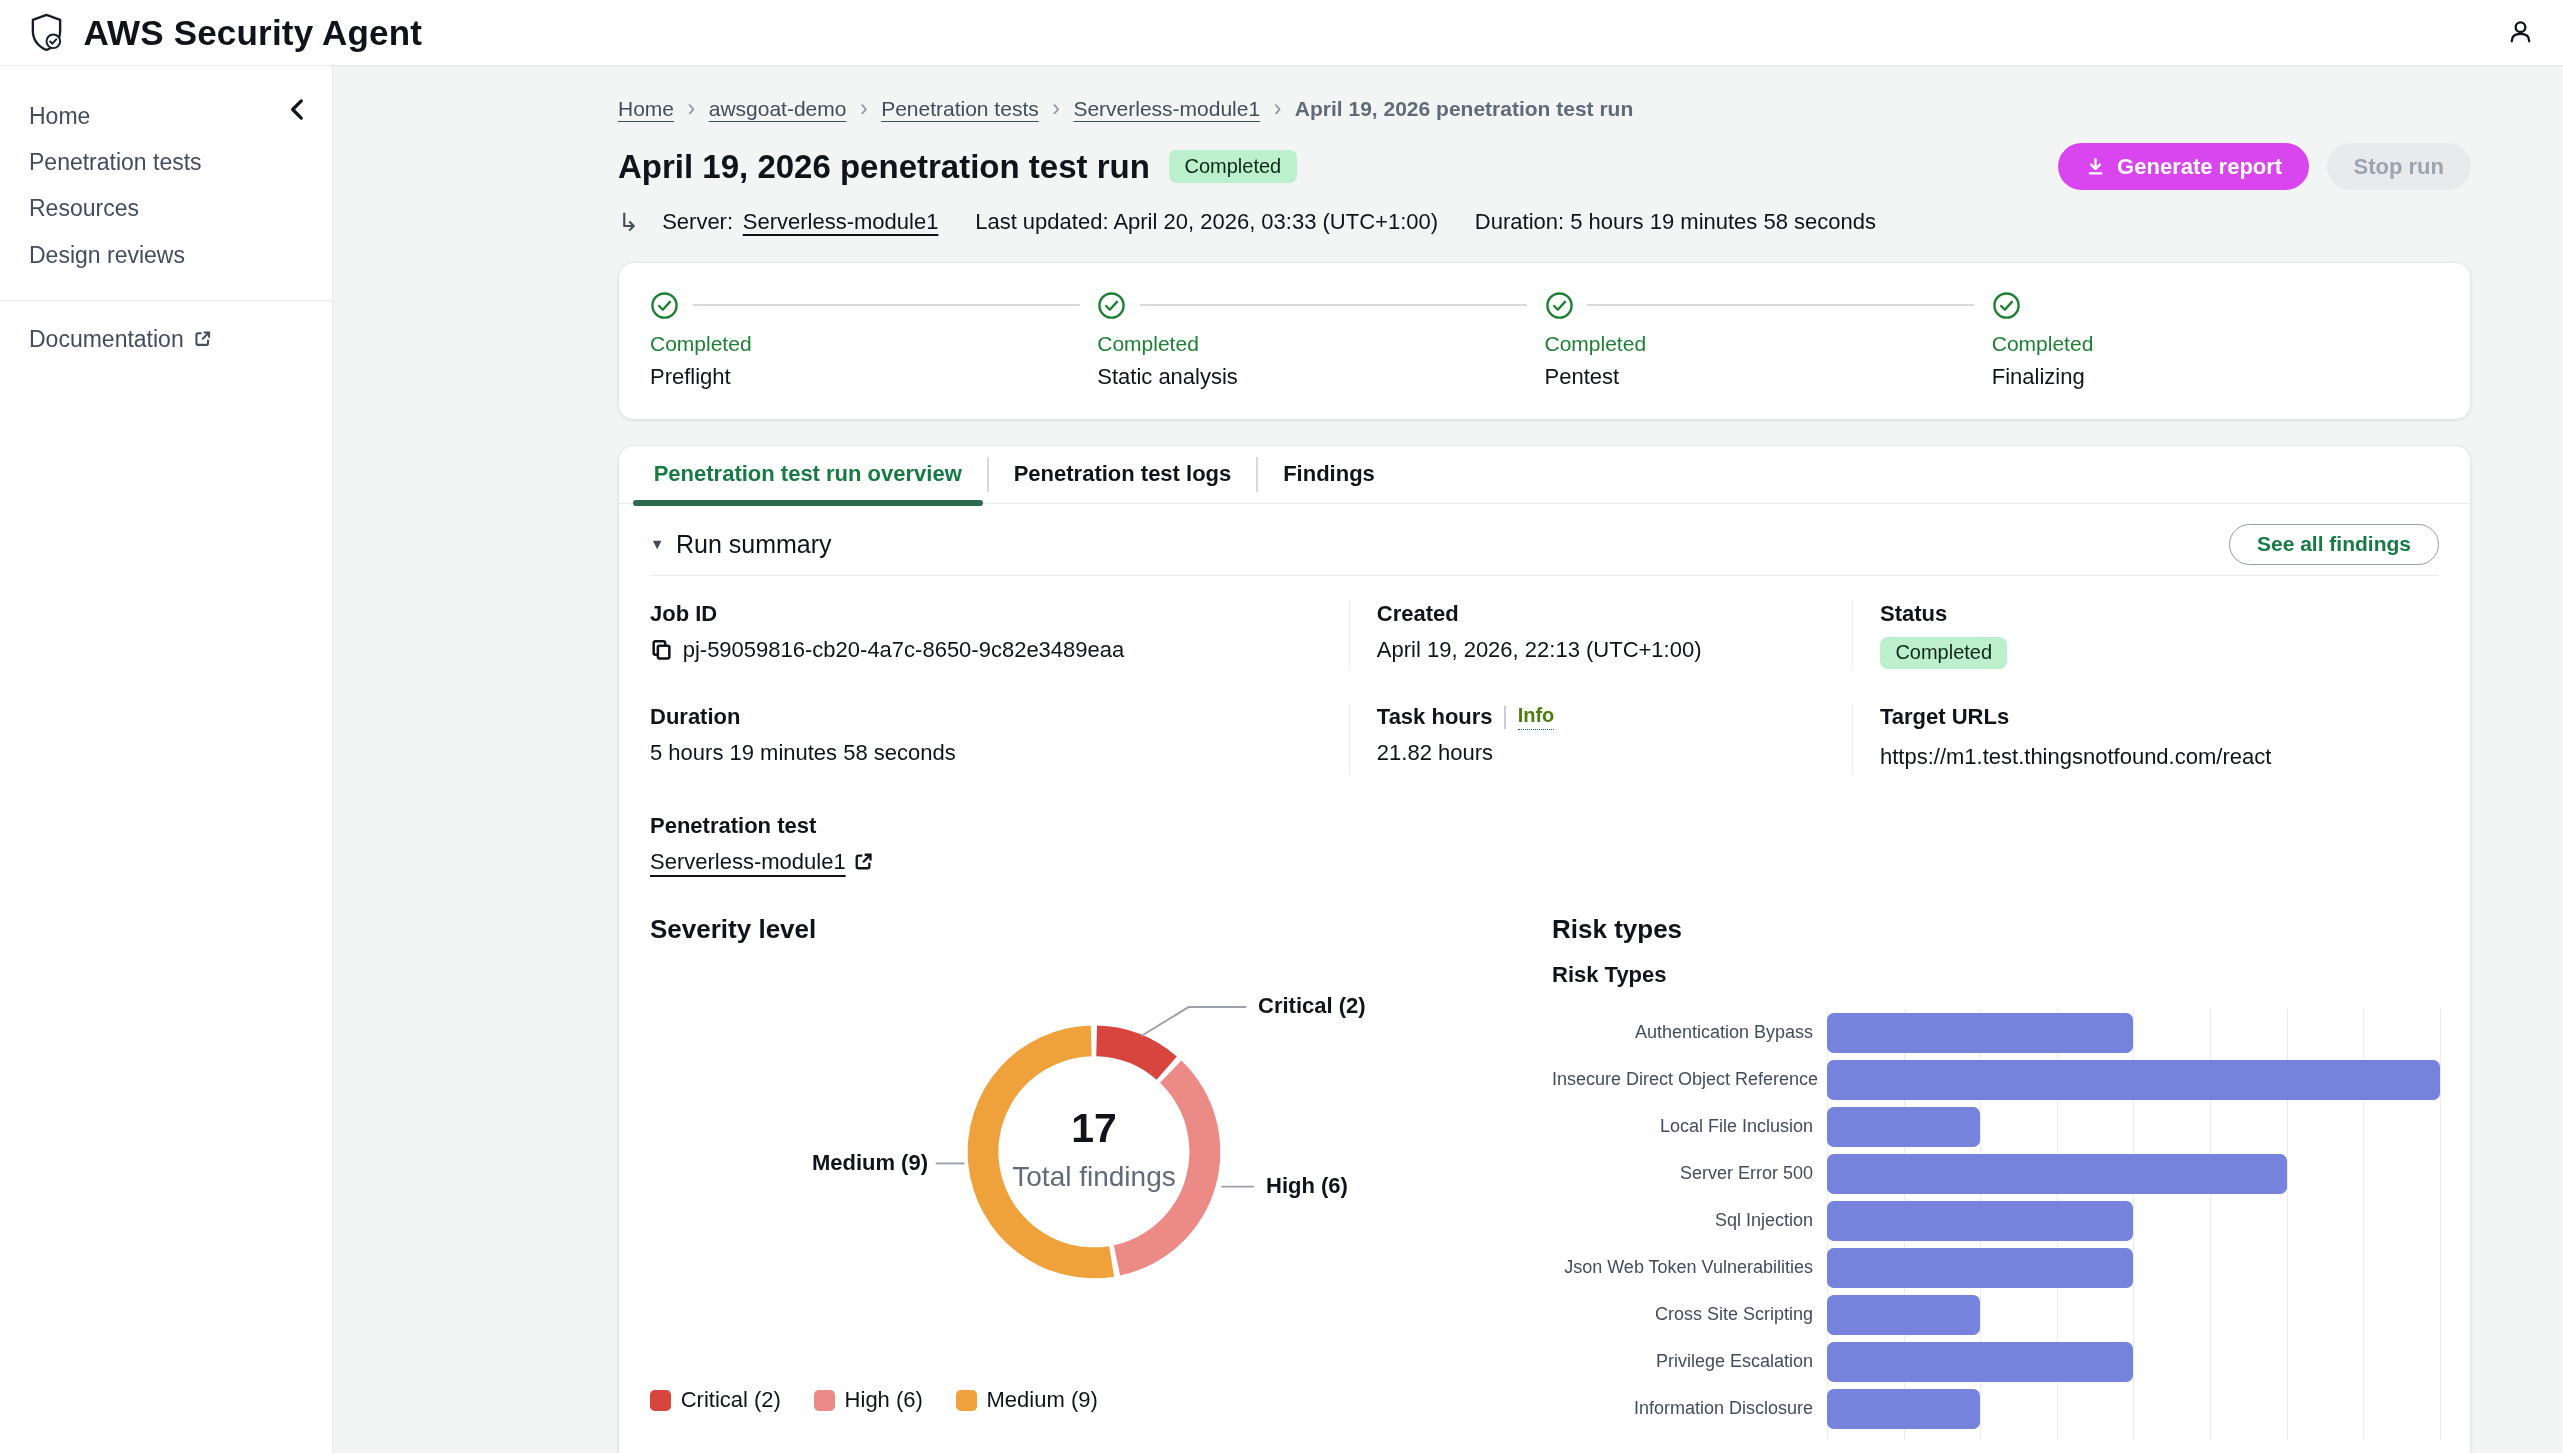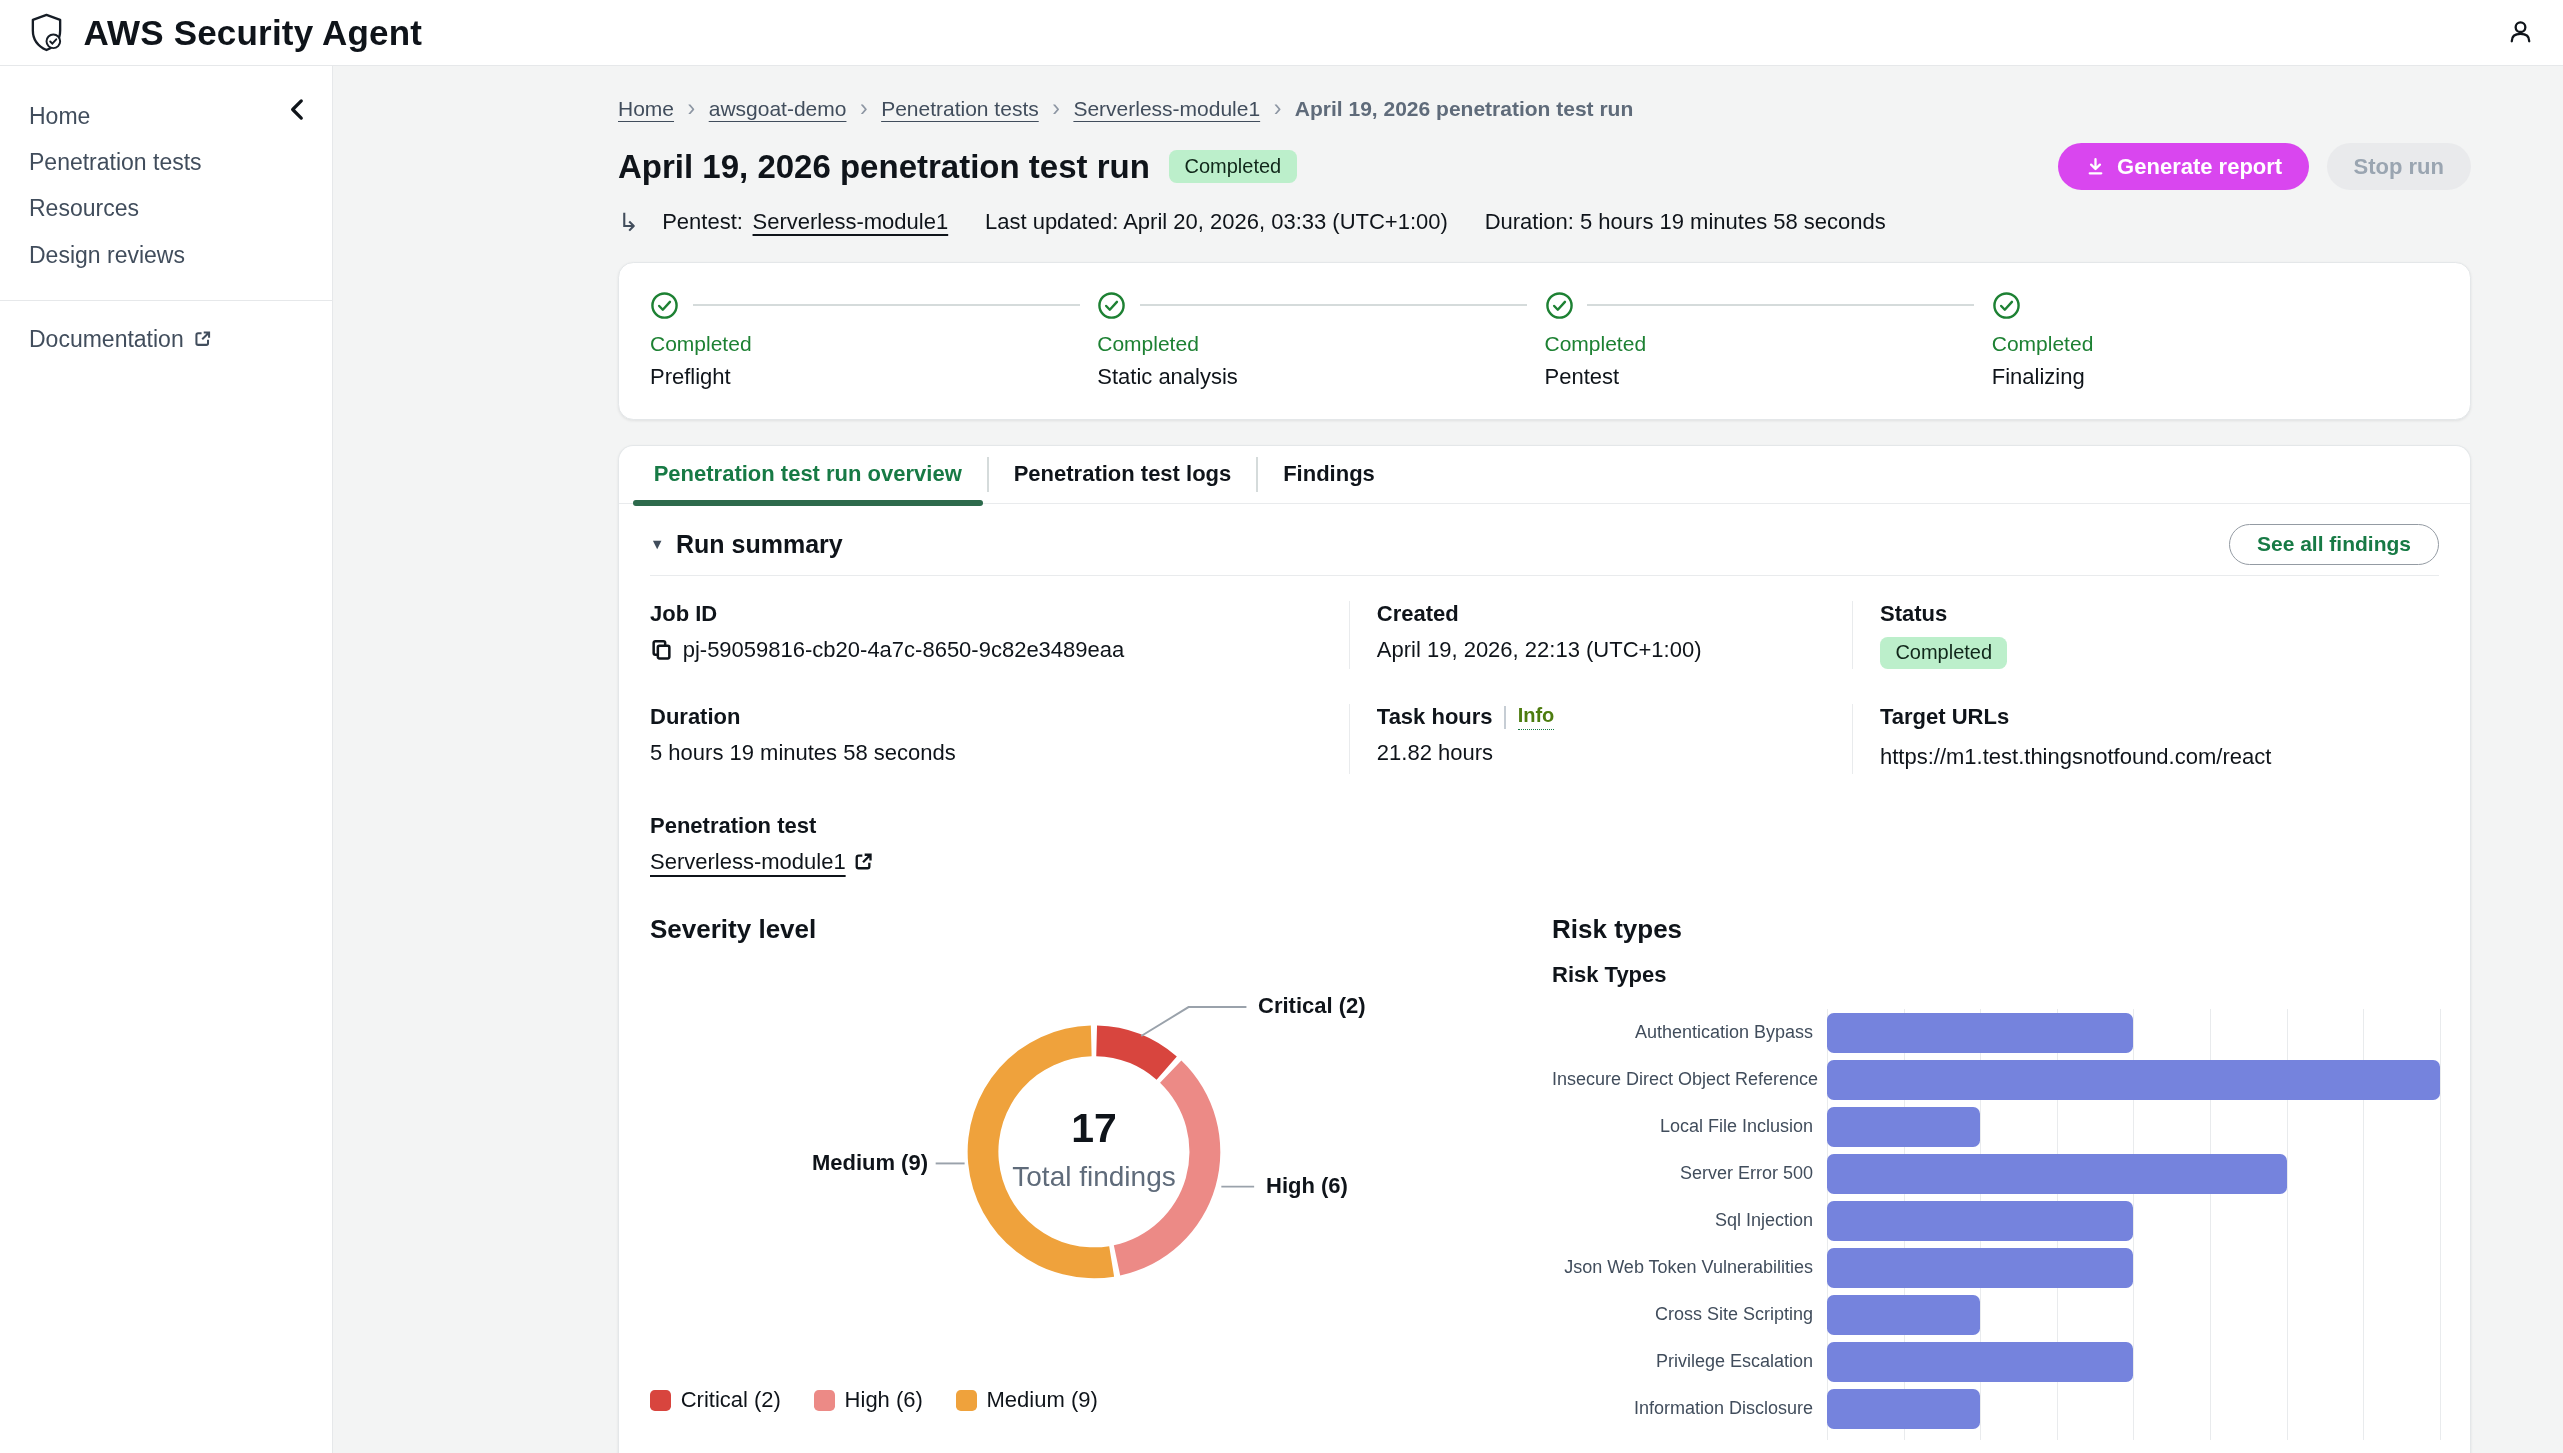--- a/index.html
+++ b/index.html
@@ -67,21 +67,21 @@
   .tab { position:relative; height:58px; display:flex; align-items:center;
     padding:0 25px; font-size:22px; font-weight:700; cursor:pointer; }
   .tab.active { color:#177a45; }
   .tab.active::after { content:""; position:absolute; left:3.9px; right:3.9px; bottom:-2.9px;
     height:5.8px; border-radius:2.9px; background:#2d6a4c; }
   .tab-sep { width:1.9px; height:35px; background:#d5dbdb; }
 
   .card-body { padding:0 31px; }
   .summary-header { display:flex; align-items:center; margin-top:17.4px; height:46px; }
   .summary-caret { font-size:14.5px; color:#414d5c; margin-right:11.6px; cursor:pointer; }
-  .summary-title { font-size:25px; font-weight:700; }
+  .summary-title { font-size:25px; font-weight:400; }
   .btn-outline { margin-left:auto; background:#fff; border:1.9px solid #949ba3;
     color:#177a45; border-radius:23px; font-size:21px; font-weight:700;
     padding:7.7px 27px; cursor:pointer; font-family:"Liberation Sans", sans-serif; }
   .summary-divider { border-top:1.9px solid #e9ebed; margin-top:7.7px; }
 
   .kv-grid { display:grid; grid-template-columns:750fr 540fr 630fr; margin-top:25px; row-gap:35px; }
   .kv-cell { padding-right:29px; }
   .kv-cell.sep { border-left:1.9px solid #e9ebed; padding-left:27px; }
   .kv-label { font-size:22px; font-weight:700; display:flex; align-items:center; }
   .kv-value { font-size:22px; margin-top:9.7px; display:flex; align-items:center; gap:9.7px; }
@@ -197,21 +197,21 @@
             <span>Generate report</span>
           </button>
           <button class="btn btn-disabled">
             <span>Stop run</span>
           </button>
         </div>
       </div>
 
       <div class="meta-row">
         <span class="meta-arrow">↳</span>
-        <span>Pentest:</span>
+        <span>Server:</span>
         <a class="meta-link">Serverless-module1</a>
         <span class="meta-gap"></span>
         <span>Last updated: April 20, 2026, 03:33 (UTC+1:00)</span>
         <span class="meta-gap"></span>
         <span>Duration: 5 hours 19 minutes 58 seconds</span>
       </div>
 
       <section class="card stepper">
         <div class="step">
           <div class="iconrow">

